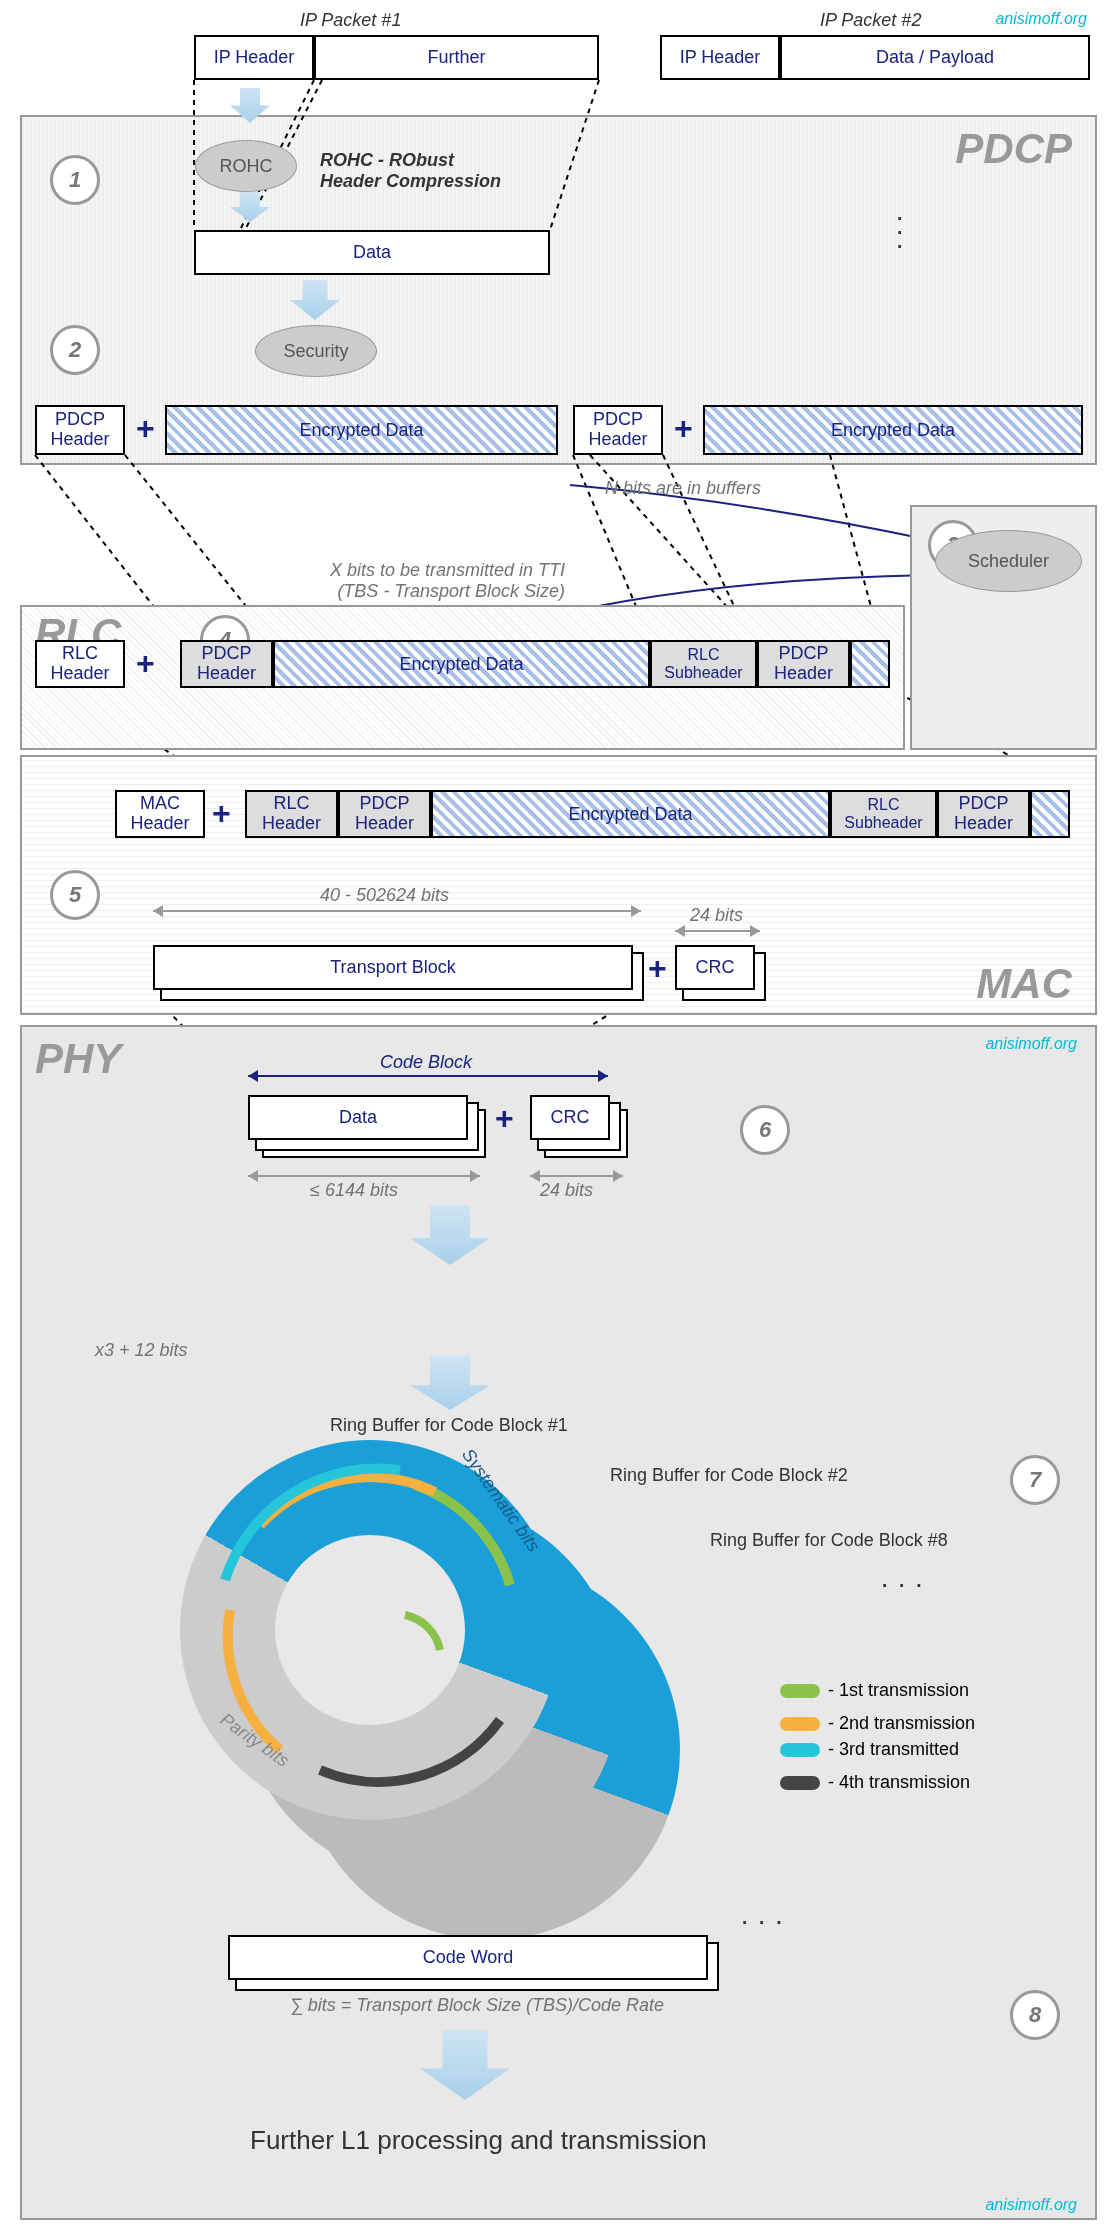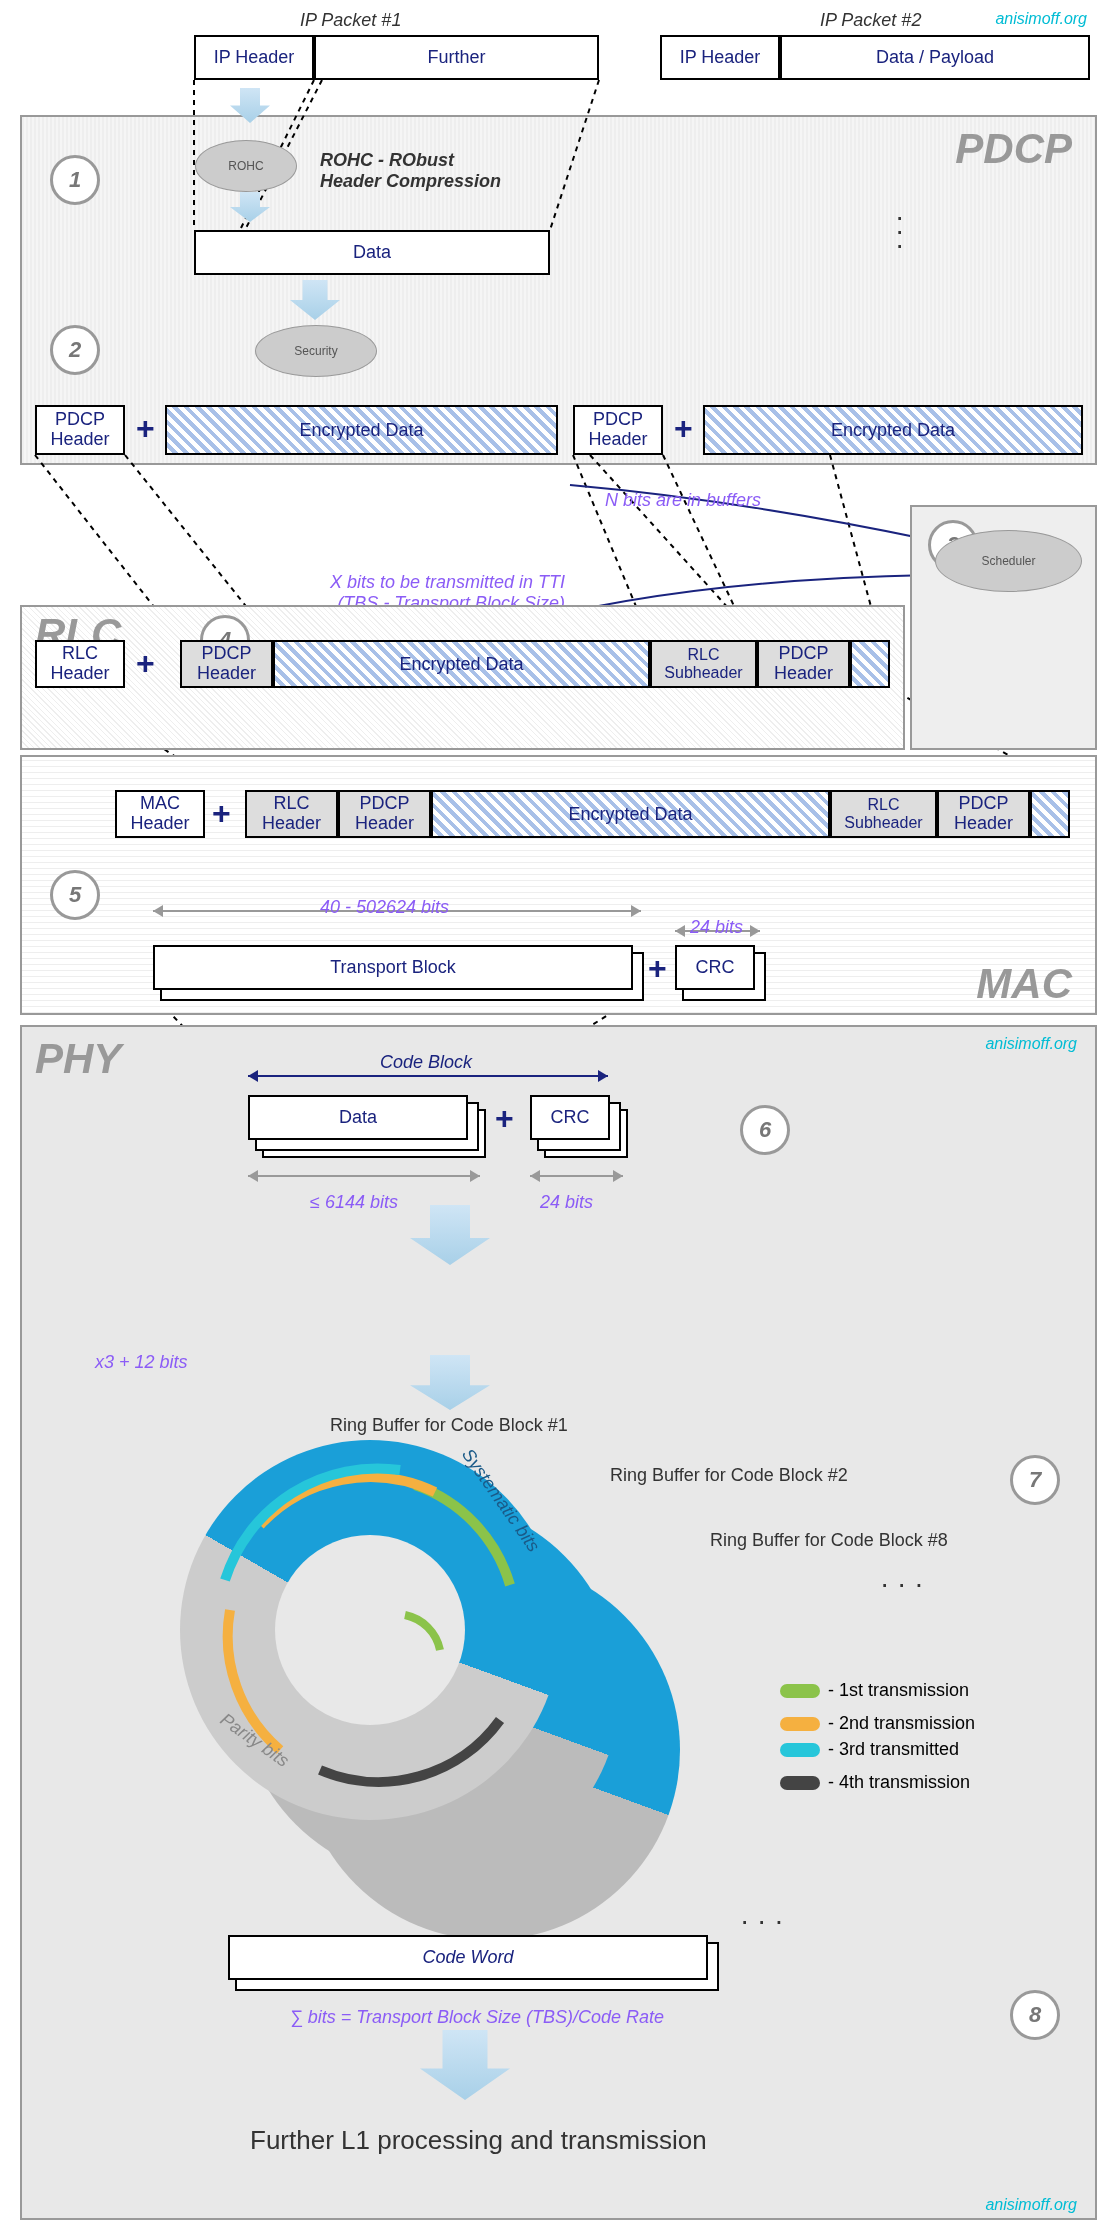--- a/index.html
+++ b/index.html
@@ -61,37 +61,37 @@
     font-style: italic;
   }
   .ellipse {
     position: absolute;
     border-radius: 50%;
     background: #ccc;
     border: 1px solid #999;
     display: flex;
     align-items: center;
     justify-content: center;
-    font-size: 12px;
+    font-size: 18px;
     color: #555;
     text-align: center;
   }
   .plus {
     position: absolute;
     font-size: 32px;
     font-weight: bold;
     color: #1a237e;
   }
   .label {
     position: absolute;
     font-size: 18px;
     font-style: italic;
     color: #333;
   }
-  .gray-label { color: #8b5cf6; font-style: italic; margin-top: 12px; }
+  .gray-label { color: #737373; font-style: italic; }
   .watermark {
     position: absolute;
     color: #00bcd4;
     font-size: 16px;
     font-style: italic;
   }
   .ring-container {
     position: absolute;
   }
   .ring {
@@ -334,21 +334,21 @@
   <div style="position:absolute; left:770px; top:1670px; font-size:18px;">
     <div style="margin-bottom:12px;"><span class="legend-arc" style="background:#8bc34a;"></span>- <span>1st transmission</span></div>
     <div style="margin-bottom:5px;"><span class="legend-arc" style="background:#f5b040;"></span>- <span>2nd transmission</span></div>
     <div style="margin-bottom:12px;"><span class="legend-arc" style="background:#26c6da;"></span>- <span>3rd transmitted</span></div>
     <div><span class="legend-arc" style="background:#444;"></span>- <span>4th transmission</span></div>
   </div>
 
   <div class="dots" style="left:730px; top:1895px;">· · ·</div>
 
   <div style="position:absolute; left:225px; top:1932px; width:480px; height:45px; border:2px solid #000; background:#fff;"></div>
-  <div class="box" style="left:218px; top:1925px; width:480px; height:45px;font-style:italic;">Code Word</div>
+  <div class="box" style="left:218px; top:1925px; width:480px; height:45px;">Code Word</div>
 
   <div class="label gray-label" style="left:280px; top:1985px;">∑ bits = Transport Block Size (TBS)/Code Rate</div>
 
   <div class="circle-num" style="left:1000px; top:1980px;">8</div>
 
   <div style="position:absolute; left:410px; top:2020px; width:90px; height:70px; background:linear-gradient(180deg,#cfe5f5,#a8d0e8); clip-path:polygon(25% 0, 75% 0, 75% 55%, 100% 55%, 50% 100%, 0 55%, 25% 55%);"></div>
 
   <div class="label" style="left:240px; top:2115px; font-size:26px; font-style:normal;">Further L1 processing and transmission</div>
 
   <div class="watermark" style="right:30px; bottom:15px;">anisimoff.org</div>

